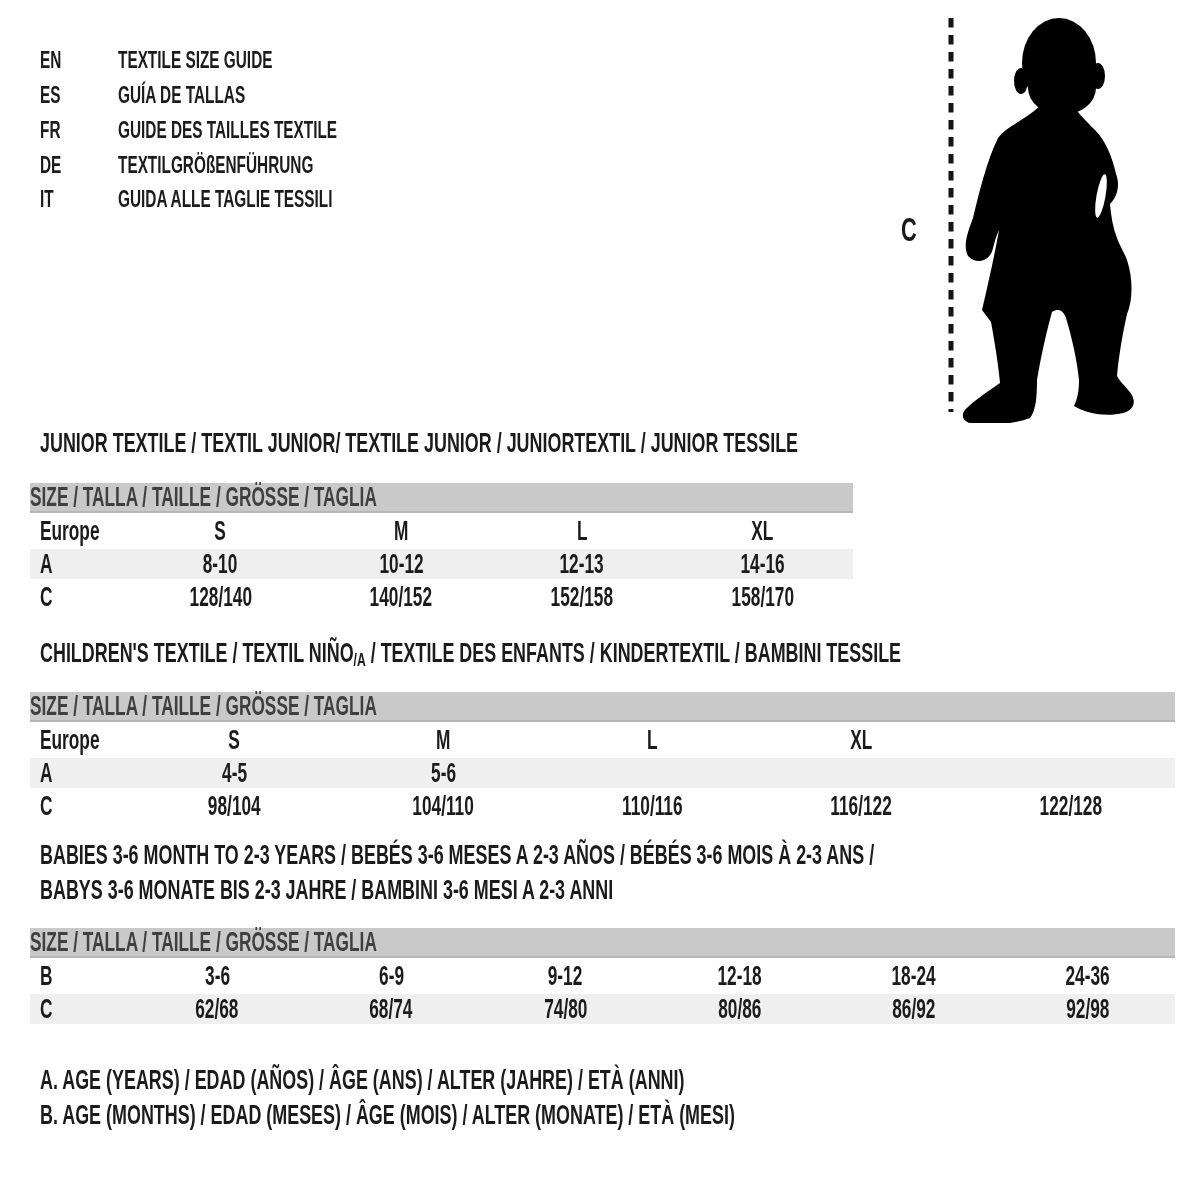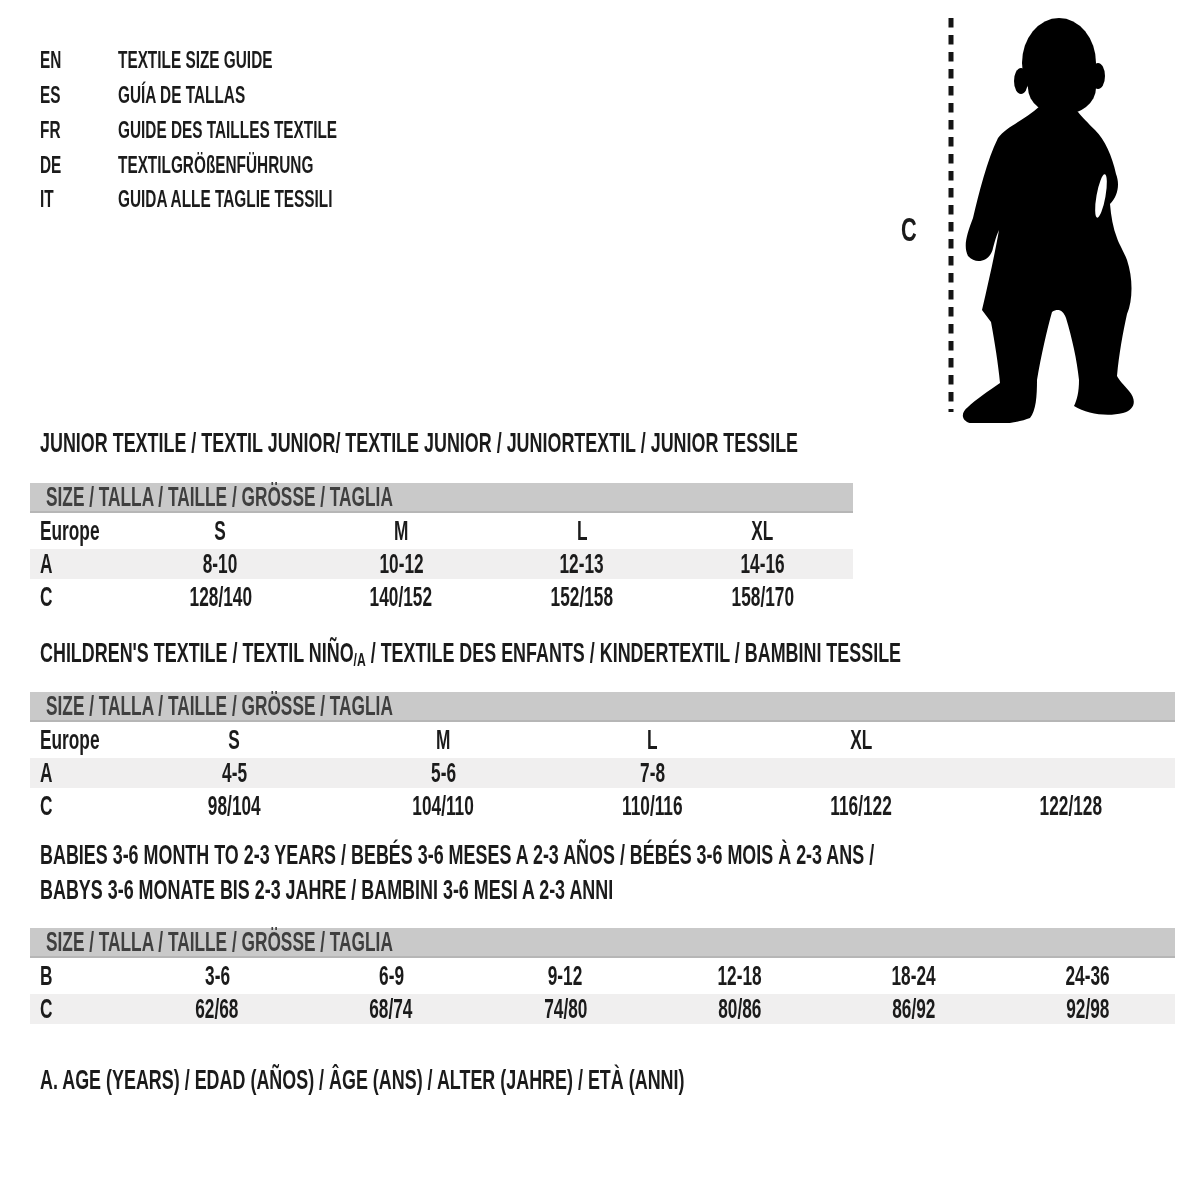--- a/index.html
+++ b/index.html
@@ -13,21 +13,21 @@
               grid-auto-rows:34.75px;align-items:center;font-size:24px;margin-top:12px;}
   
   .figure-svg{position:absolute;left:935px;top:8px;}
   .figure-label{position:absolute;left:901px;top:210px;font-size:34px;}
   
   .sec-head{position:absolute;left:40px;font-size:28px;}
   .sub-a{font-size:19px;position:relative;top:4px;}
   
   .size-table{position:absolute;left:30px;}
   .t-bar{height:30px;background:#c9c9c9;border-bottom:2px solid #b6b6b6;box-sizing:border-box;
-         display:flex;align-items:center;padding-left:16px;color:#3f3f3f;font-size:27px;}
+         display:flex;align-items:center;padding-left:0;color:#3f3f3f;font-size:27px;}
   .t-row{display:grid;height:30px;margin-top:3px;align-items:center;font-size:27px;text-align:center;}
   .t-row.shaded{background:#f0efef;}
   .cols4{grid-template-columns:100px repeat(4,1fr);}
   .cols5{grid-template-columns:100px repeat(5,1fr);}
   .cols6{grid-template-columns:100px repeat(6,1fr);}
   .cell{display:flex;justify-content:center;align-items:center;}
   .cell.lbl{justify-content:flex-start;padding-left:10px;}
   
   .legend{position:absolute;left:40px;top:1063px;font-size:28px;line-height:34.5px;}
   .legend .line{height:34.5px;display:flex;align-items:flex-start;}
@@ -178,23 +178,20 @@
     <div class="t-row cols5 shaded">
       <div class="cell lbl">
           <span class="ct">A</span>
         </div>
       <div class="cell">
           <span class="ct c-mid">4-5</span>
         </div>
       <div class="cell">
           <span class="ct c-mid">5-6</span>
         </div>
-      <div class="cell">
-          <span class="ct c-mid">7-8</span>
-        </div>
     </div>
     <div class="t-row cols5">
       <div class="cell lbl">
           <span class="ct">C</span>
         </div>
       <div class="cell">
           <span class="ct c-mid">98/104</span>
         </div>
       <div class="cell">
           <span class="ct c-mid">104/110</span>
@@ -264,15 +261,18 @@
       <div class="cell">
           <span class="ct c-mid">92/98</span>
         </div>
     </div>
   </div>
 
   <div class="legend">
     <div class="line">
         <span class="ct">A. AGE (YEARS) / EDAD (AÑOS) / ÂGE (ANS) / ALTER (JAHRE) / ETÀ (ANNI)</span>
       </div>
+    <div class="line">
+        <span class="ct">B. AGE (MONTHS) / EDAD (MESES) / ÂGE (MOIS) / ALTER (MONATE) / ETÀ (MESI)</span>
+      </div>
   </div>
 
 </div>
 
 </body></html>

